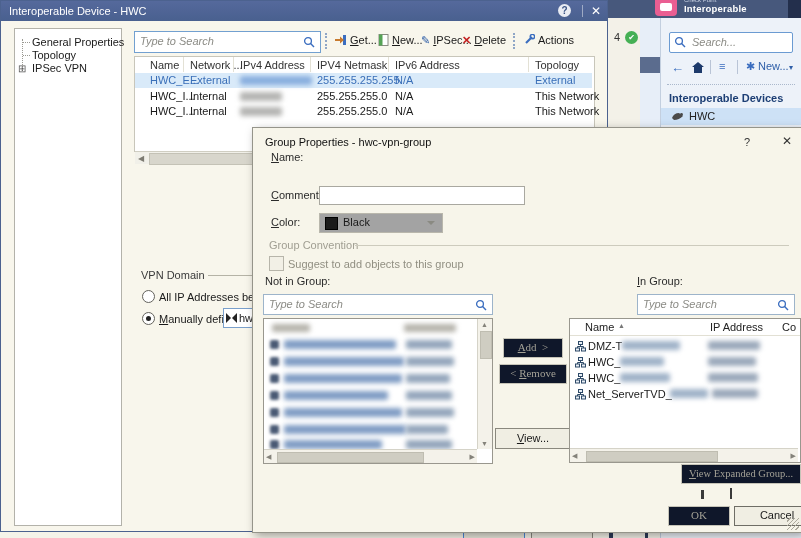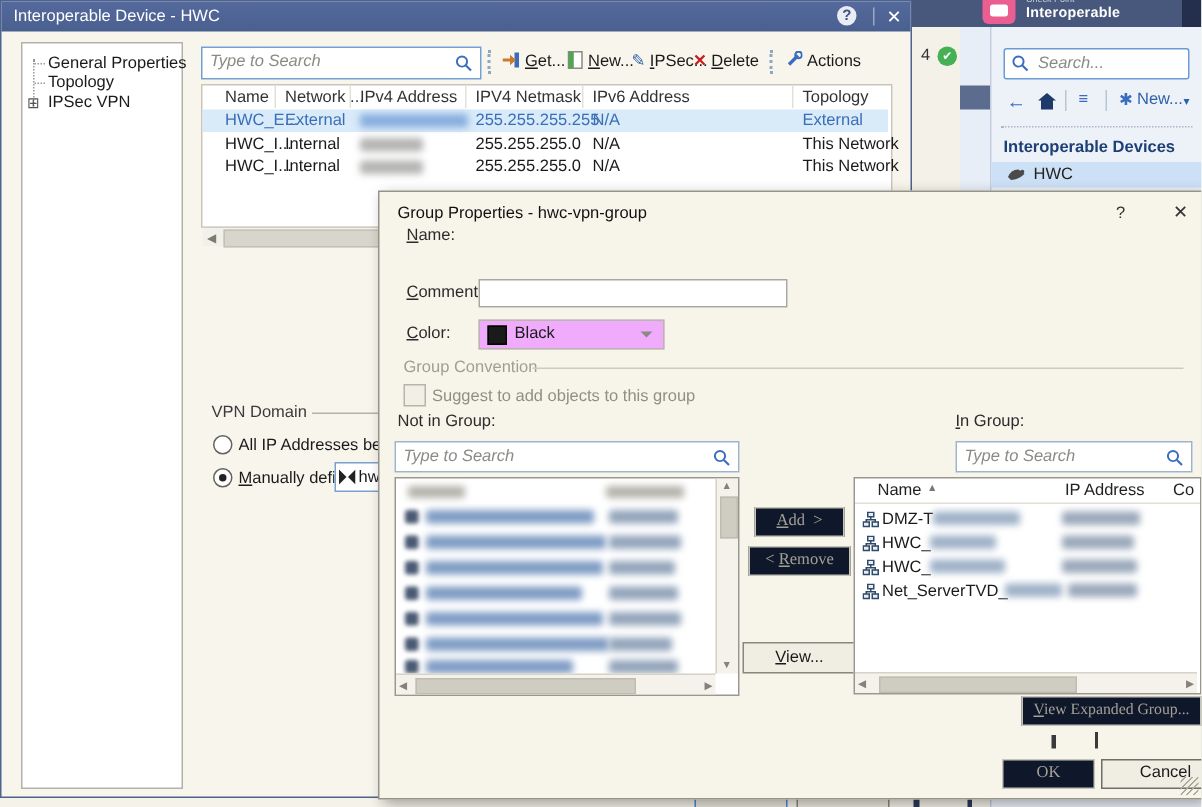--- a/index.html
+++ b/index.html
@@ -81,21 +81,21 @@
   
   .dlg2{left:252px;top:127px;width:548px;height:404px;background:#f7f5ea;border:1px solid #95948a;
         box-shadow:3px 3px 9px rgba(0,0,0,.35);z-index:3;}
   .d2-title{left:12px;top:8px;color:#111;}
   .d2-help{left:491px;top:8px;color:#333;}
   .d2-close{left:529px;top:6px;color:#333;font-size:12px;}
   .field-label{color:#2b2b2b;}
   .inp{background:#fff;border:1px solid #a9a8a0;}
   .inp.blue{border-color:#76a2d4;}
   .seltext{position:absolute;left:2px;top:2px;background:#2e70cf;color:#fff;padding:0 2px;}
-  .color-dd{left:66px;top:85px;width:122px;height:18px;background:#f0abfc;border:1px solid #b9b7ac;}
+  .color-dd{left:66px;top:85px;width:122px;height:18px;background:#a3a3a3;border:1px solid #b9b7ac;}
   .swatch{position:absolute;left:5px;top:3px;width:11px;height:11px;background:#1a1a1a;border:1px solid #000;}
   .dd-arrow{position:absolute;right:7px;top:7px;width:0;height:0;border-left:4px solid transparent;
             border-right:4px solid transparent;border-top:4px solid #8a8a82;}
   .conv-label{left:16px;top:111px;color:#a09e92;}
   .conv-line{left:102px;top:117px;width:434px;border-top:1px solid #cdcbbd;}
   .cb{left:16px;top:128px;width:13px;height:13px;background:#f2f0e6;border:1px solid #b7b5aa;}
   .cb-label{left:35px;top:130px;color:#918f82;}
   .search19{height:19px;background:#fff;border:1px solid #9db4ca;}
   .search19 span{position:absolute;left:5px;top:3px;}
   .list{background:#fff;border:1px solid #99978e;overflow:hidden;}

